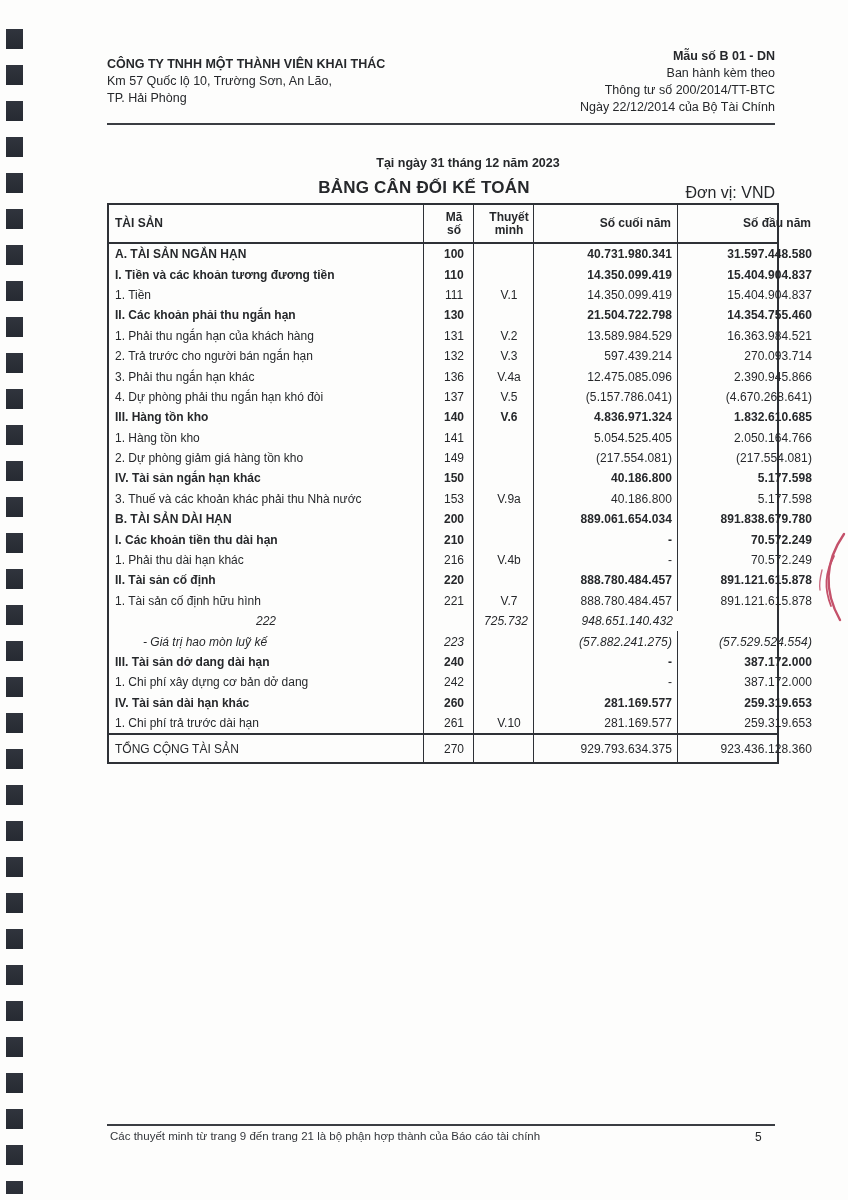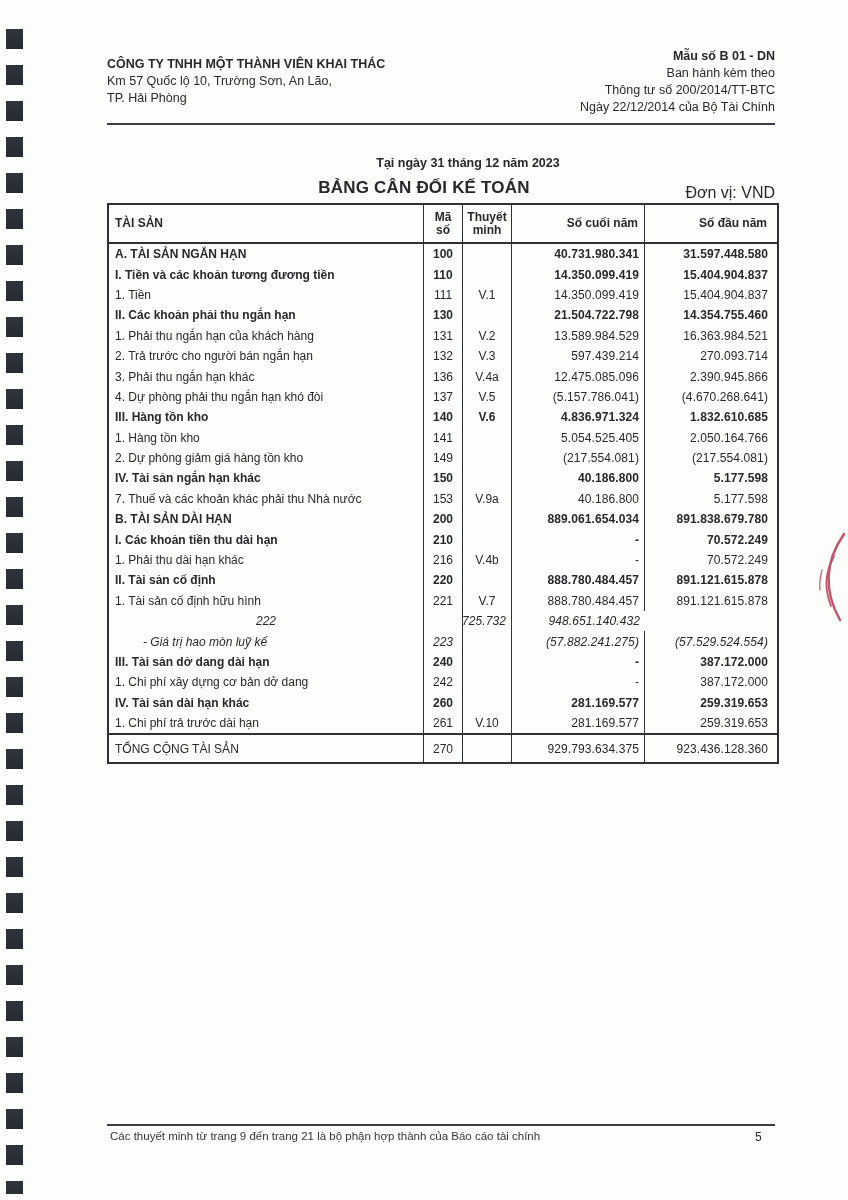--- a/index.html
+++ b/index.html
@@ -19,21 +19,21 @@
   .hdr-left{position:absolute; left:107px; top:50px; line-height:17px; font-size:12.5px;margin-top:6px;}
   .hdr-left .b{font-weight:bold;}
   .hdr-right{position:absolute; right:73px; top:48px; line-height:17px; font-size:12.5px; text-align:right;}
   .hdr-right .b{font-weight:bold;}
   .hdr-rule{position:absolute; left:107px; top:123px; width:668px; height:2px; background:#3a3d42;}
   .doc-title{position:absolute; left:0; top:138px; width:100%; text-align:center; font-weight:bold; font-size:17px; letter-spacing:.2px;margin-top:40px;}
   .doc-subtitle{position:absolute; left:0; top:156px; width:100%; text-align:center; font-weight:bold; font-size:12.5px;margin-left:44px;}
   .unit{position:absolute; left:107px; top:184px; width:668px; text-align:right; font-size:16px;}
 
   .sheet{position:absolute; left:107px; top:203px; width:668px; border:2px solid #2e3136; background:transparent;}
-  .tr{display:grid; grid-template-columns:315px 39px 49px 133px 128px; align-items:center;}
+  .tr{display:grid; grid-template-columns:315px 39px 49px 133px 128px; align-items:center;gap:11px;}
   .td{height:100%; display:flex; align-items:center; border-right:1px solid #2e3136; overflow:hidden;}
   .td:last-child{border-right:none;}
   .thead{height:37px; border-bottom:2px solid #2e3136; font-weight:bold;}
   .thead .td{justify-content:center; text-align:center; line-height:13px; border-right:1.5px solid #2e3136;}
   .thead .td:last-child{border-right:none;}
   .thead .td.h-name{justify-content:flex-start; padding-left:6px; text-align:left;}
   .thead .td.h-code{white-space:pre-line;}
   .thead .td.h-num{justify-content:flex-end; padding-right:6px; text-align:right;}
   .tbody .tr{height:20.4px; font-size:12px;}
   .td.name{padding-left:6px;text-align:center;}
@@ -165,21 +165,21 @@
       <div class="td num">(217.554.081)</div>
     </div>
         <div class="tr bold">
       <div class="td name">IV. Tài sản ngắn hạn khác</div>
       <div class="td code">150</div>
       <div class="td note"></div>
       <div class="td num">40.186.800</div>
       <div class="td num">5.177.598</div>
     </div>
         <div class="tr">
-      <div class="td name">7. Thuế và các khoản khác phải thu Nhà nước</div>
+      <div class="td name">3. Thuế và các khoản khác phải thu Nhà nước</div>
       <div class="td code">153</div>
       <div class="td note">V.9a</div>
       <div class="td num">40.186.800</div>
       <div class="td num">5.177.598</div>
     </div>
         <div class="tr bold">
       <div class="td name">B. TÀI SẢN DÀI HẠN</div>
       <div class="td code">200</div>
       <div class="td note"></div>
       <div class="td num">889.061.654.034</div>

